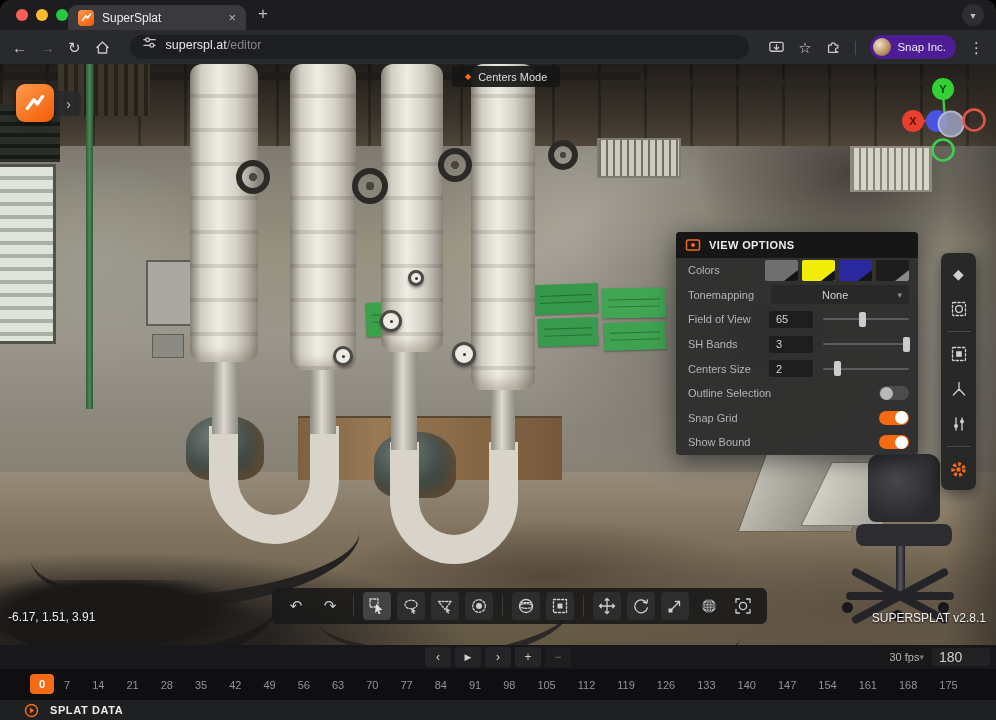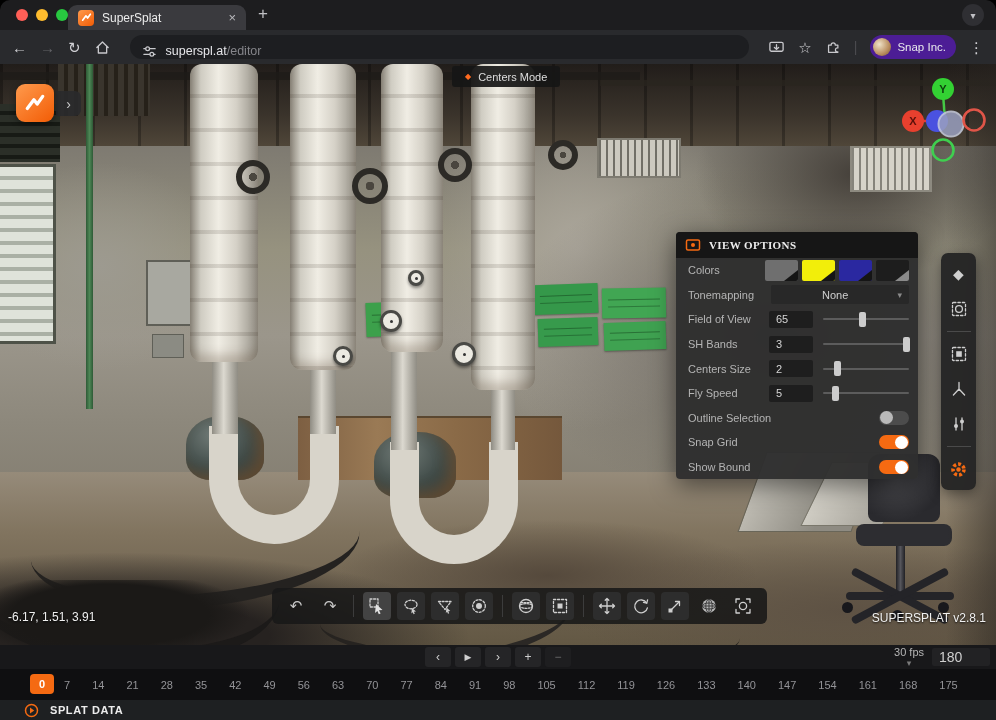--- a/index.html
+++ b/index.html
@@ -12,21 +12,21 @@
   .light{width:12px;height:12px;border-radius:50%;}
   .tab{position:absolute;left:68px;top:5px;width:178px;height:25px;background:#3a3a3e;border-radius:9px 9px 0 0;display:flex;align-items:center;padding:0 10px;box-sizing:border-box;}
   .favicon{width:16px;height:16px;border-radius:4px;background:linear-gradient(140deg,#ff9a4d,#f25c05);display:flex;align-items:center;justify-content:center;flex:0 0 auto;}
   .tab-title{margin-left:8px;font-size:12px;color:#ececec;flex:1;white-space:nowrap;overflow:hidden;}
   .tab-close{color:#b8b8bc;font-size:13px;line-height:1;cursor:default;}
   .newtab{position:absolute;left:258px;top:4px;color:#c0c0c4;font-size:17px;}
   .tabsearch{position:absolute;right:12px;top:4px;width:22px;height:22px;border-radius:50%;background:#2f2f33;color:#c0c0c4;font-size:10px;display:flex;align-items:center;justify-content:center;}
   .navbar{position:absolute;left:0;top:30px;width:996px;height:34px;background:#292a2d;display:flex;align-items:center;padding:0 12px;box-sizing:border-box;gap:13px;}
   .nav-ic{font-size:15px;color:#cfcfd3;line-height:1;}
   .nav-ic.dim{color:#646468;}
-  .urlpill{flex:1;height:24px;background:#1d1e21;border-radius:12px;display:flex;align-items:flex-end;padding:0 12px;gap:9px;margin:0 6px;min-width:0;}
+  .urlpill{flex:1;height:24px;background:#1d1e21;border-radius:12px;display:flex;align-items:flex-start;padding:0 12px;gap:9px;margin:0 6px;min-width:0;}
   .url-site{font-size:12.5px;color:#e6e6ea;}
   .url-path{font-size:12.5px;color:#85858a;}
   .chip{height:24px;background:#4c1d95;border-radius:12px;display:flex;align-items:center;gap:6px;padding:0 10px 0 3px;}
   .avatar{width:18px;height:18px;border-radius:50%;background:radial-gradient(circle at 35% 35%,#efe2c8,#b98d5e 60%,#6e4f33);}
   .chip-label{font-size:11.5px;color:#e8e8ec;}
   .sep{color:#4a4a4e;font-size:14px;}
   svg.ic{display:block;stroke:#c8c8cc;fill:none;stroke-width:1.4;stroke-linecap:round;stroke-linejoin:round;}
 
   
   .viewport{position:absolute;left:0;top:64px;width:996px;height:581px;overflow:hidden;background:#94907f;}
@@ -46,21 +46,21 @@
   .expand-btn{position:absolute;left:56px;top:91px;width:25px;height:25px;border-radius:0 6px 6px 0;background:rgba(42,42,44,.9);color:#c9c9c9;font-size:14px;display:flex;align-items:center;justify-content:center;z-index:29;}
   .mode-pill{position:absolute;left:452px;top:66px;height:21px;padding:0 13px;background:rgba(22,22,22,.92);border-radius:3px;display:flex;align-items:center;gap:7px;z-index:30;}
   .mode-pill .dm{color:#ff6a1f;font-size:8px;}
   .mode-pill .lb{color:#dddddd;font-size:11px;}
   .coords{position:absolute;left:8px;top:610px;color:#f0f0f0;font-size:12px;text-shadow:0 1px 2px rgba(0,0,0,.8);z-index:25;}
   .version{position:absolute;right:10px;top:611px;color:#f0f0f0;font-size:12px;text-shadow:0 1px 2px rgba(0,0,0,.8);z-index:25;}
 
   
   .panel{position:absolute;left:676px;top:232px;width:242px;background:rgba(46,46,46,.97);border-radius:4px;z-index:40;box-shadow:0 6px 24px rgba(0,0,0,.5);overflow:hidden;}
   .panel-hd{height:26px;background:#161616;display:flex;align-items:center;gap:8px;padding:0 9px;}
-  .panel-hd .t{color:#ededed;font-size:11px;font-weight:bold;letter-spacing:.4px;font-family:Liberation Serif, serif;}
+  .panel-hd .t{color:#ededed;font-size:11px;font-weight:bold;letter-spacing:.4px;}
   .prow{height:24.6px;display:flex;align-items:center;padding:0 9px 0 12px;}
   .plabel{flex:1;color:#b4b4b4;font-size:11px;}
   .pinput{width:44px;height:17px;background:#1e1e1e;border-radius:2px;color:#d6d6d6;font-size:11px;display:flex;align-items:center;padding-left:7px;box-sizing:border-box;}
   .slider{position:relative;width:86px;height:15px;margin-left:10px;}
   .sl-track{position:absolute;left:0;right:0;top:6.5px;height:2px;background:#5c5c5c;border-radius:1px;}
   .sl-thumb{position:absolute;top:0;width:7px;height:15px;background:#cccccc;border-radius:2px;}
   .swatches{display:flex;gap:4px;}
   .sw{position:relative;width:33px;height:21px;border-radius:2px;overflow:hidden;}
   .sw i{position:absolute;right:0;bottom:0;width:0;height:0;border-style:solid;border-width:0 0 11px 14px;border-color:transparent transparent #151515 transparent;}
   .sw.alt i{border-color:transparent transparent #8a8a8a transparent;}
@@ -85,21 +85,21 @@
   .tbtn.active{background:#434343;}
   .tdiv{width:1px;height:22px;background:#3c3c3c;margin:0 3px;}
 
   
   .playbar{position:absolute;left:0;top:645px;width:996px;height:24px;background:#18181a;z-index:20;}
   .pb-center{position:absolute;left:50%;top:2px;transform:translateX(-50%);display:flex;gap:4px;}
   .pbtn{width:26px;height:20px;background:#252527;border-radius:3px;color:#cfcfcf;font-size:12px;display:flex;align-items:center;justify-content:center;}
   .pbtn.play{font-size:9px;}
   .pbtn.dim{color:#6a6a6a;background:#1e1e20;}
   .pb-right{position:absolute;right:6px;top:0;height:24px;display:flex;align-items:center;gap:8px;}
-  .fps{color:#b5b5b5;font-size:11px;display:flex;align-items:center;flex-direction:column;}
+  .fps{color:#b5b5b5;font-size:11px;display:flex;align-items:center;}
   .fps .ch{color:#7a7a7a;font-size:9px;}
   .frames{width:58px;height:18px;background:#222224;border-radius:2px;color:#cfcfcf;font-size:14px;display:flex;align-items:center;padding-left:7px;box-sizing:border-box;}
   .tlrow{position:absolute;left:0;top:669px;width:996px;height:31px;background:#0f0f11;z-index:20;display:flex;align-items:center;}
   .tl-chip{position:absolute;left:30px;top:5px;width:24px;height:20px;background:#f56a12;border-radius:4px;color:#fff;font-size:11px;font-weight:bold;display:flex;align-items:center;justify-content:center;}
   .tl-ticks{position:absolute;left:64px;right:38px;top:0;height:31px;display:flex;justify-content:space-between;align-items:center;}
   .tl-tick{color:#939397;font-size:11px;}
   .splatbar{position:absolute;left:0;top:700px;width:996px;height:20px;background:#1e2022;z-index:20;display:flex;align-items:center;gap:11px;padding-left:24px;box-sizing:border-box;}
   .splat-label{color:#ececec;font-size:11px;font-weight:bold;letter-spacing:.6px;}
 
   .gizmo{position:absolute;left:895px;top:75px;z-index:30;}
@@ -328,28 +328,20 @@
           <span class="sl-track"></span>
           <span class="sl-thumb" style="left:93%;"></span>
         </span>
     </div>
     <div class="prow">
       <span class="plabel">Centers Size</span>
       <span class="pinput">2</span>
       <span class="slider">
           <span class="sl-track"></span>
           <span class="sl-thumb" style="left:13%;"></span>
-        </span>
-    </div>
-    <div class="prow">
-      <span class="plabel">Fly Speed</span>
-      <span class="pinput">5</span>
-      <span class="slider">
-          <span class="sl-track"></span>
-          <span class="sl-thumb" style="left:11%;"></span>
         </span>
     </div>
     <div class="prow">
       <span class="plabel">Outline Selection</span>
       <span class="tog">
           <span class="knob"></span>
         </span>
     </div>
     <div class="prow">
       <span class="plabel">Snap Grid</span>

